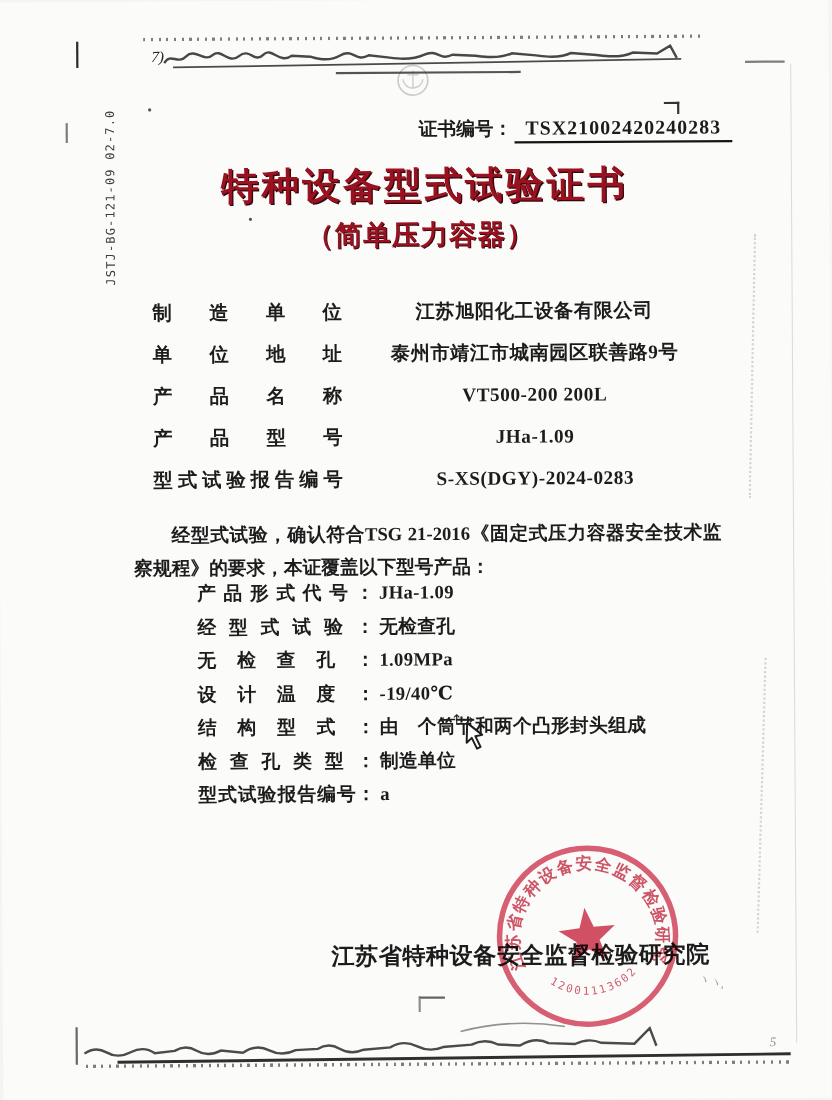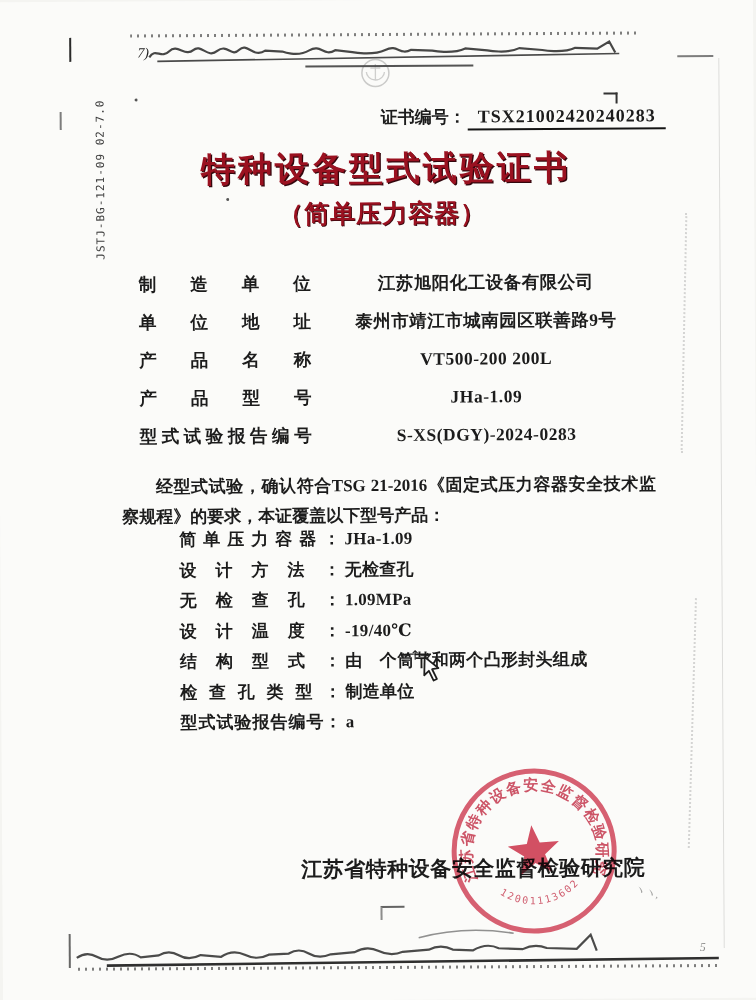--- a/index.html
+++ b/index.html
@@ -144,25 +144,25 @@
     <div class="frow">
       <span class="flabel">型式试验报告编号</span>
       <span class="fvalue">S-XS(DGY)-2024-0283</span>
     </div>
   </div>
 
   <div class="statement">经型式试验，确认符合TSG 21-2016《固定式压力容器安全技术监察规程》的要求，本证覆盖以下型号产品：</div>
 
   <div class="details">
     <div class="drow">
-      <span class="dlabel">简单压力容器：</span>
+      <span class="dlabel">产品形式代号：</span>
       <span class="dvalue">JHa-1.09</span>
     </div>
     <div class="drow">
-      <span class="dlabel">设计方法：</span>
+      <span class="dlabel">经型式试验：</span>
       <span class="dvalue">无检查孔</span>
     </div>
     <div class="drow">
       <span class="dlabel">无检查孔：</span>
       <span class="dvalue">1.09MPa</span>
     </div>
     <div class="drow">
       <span class="dlabel">设计温度：</span>
       <span class="dvalue">-19/40℃</span>
     </div>

